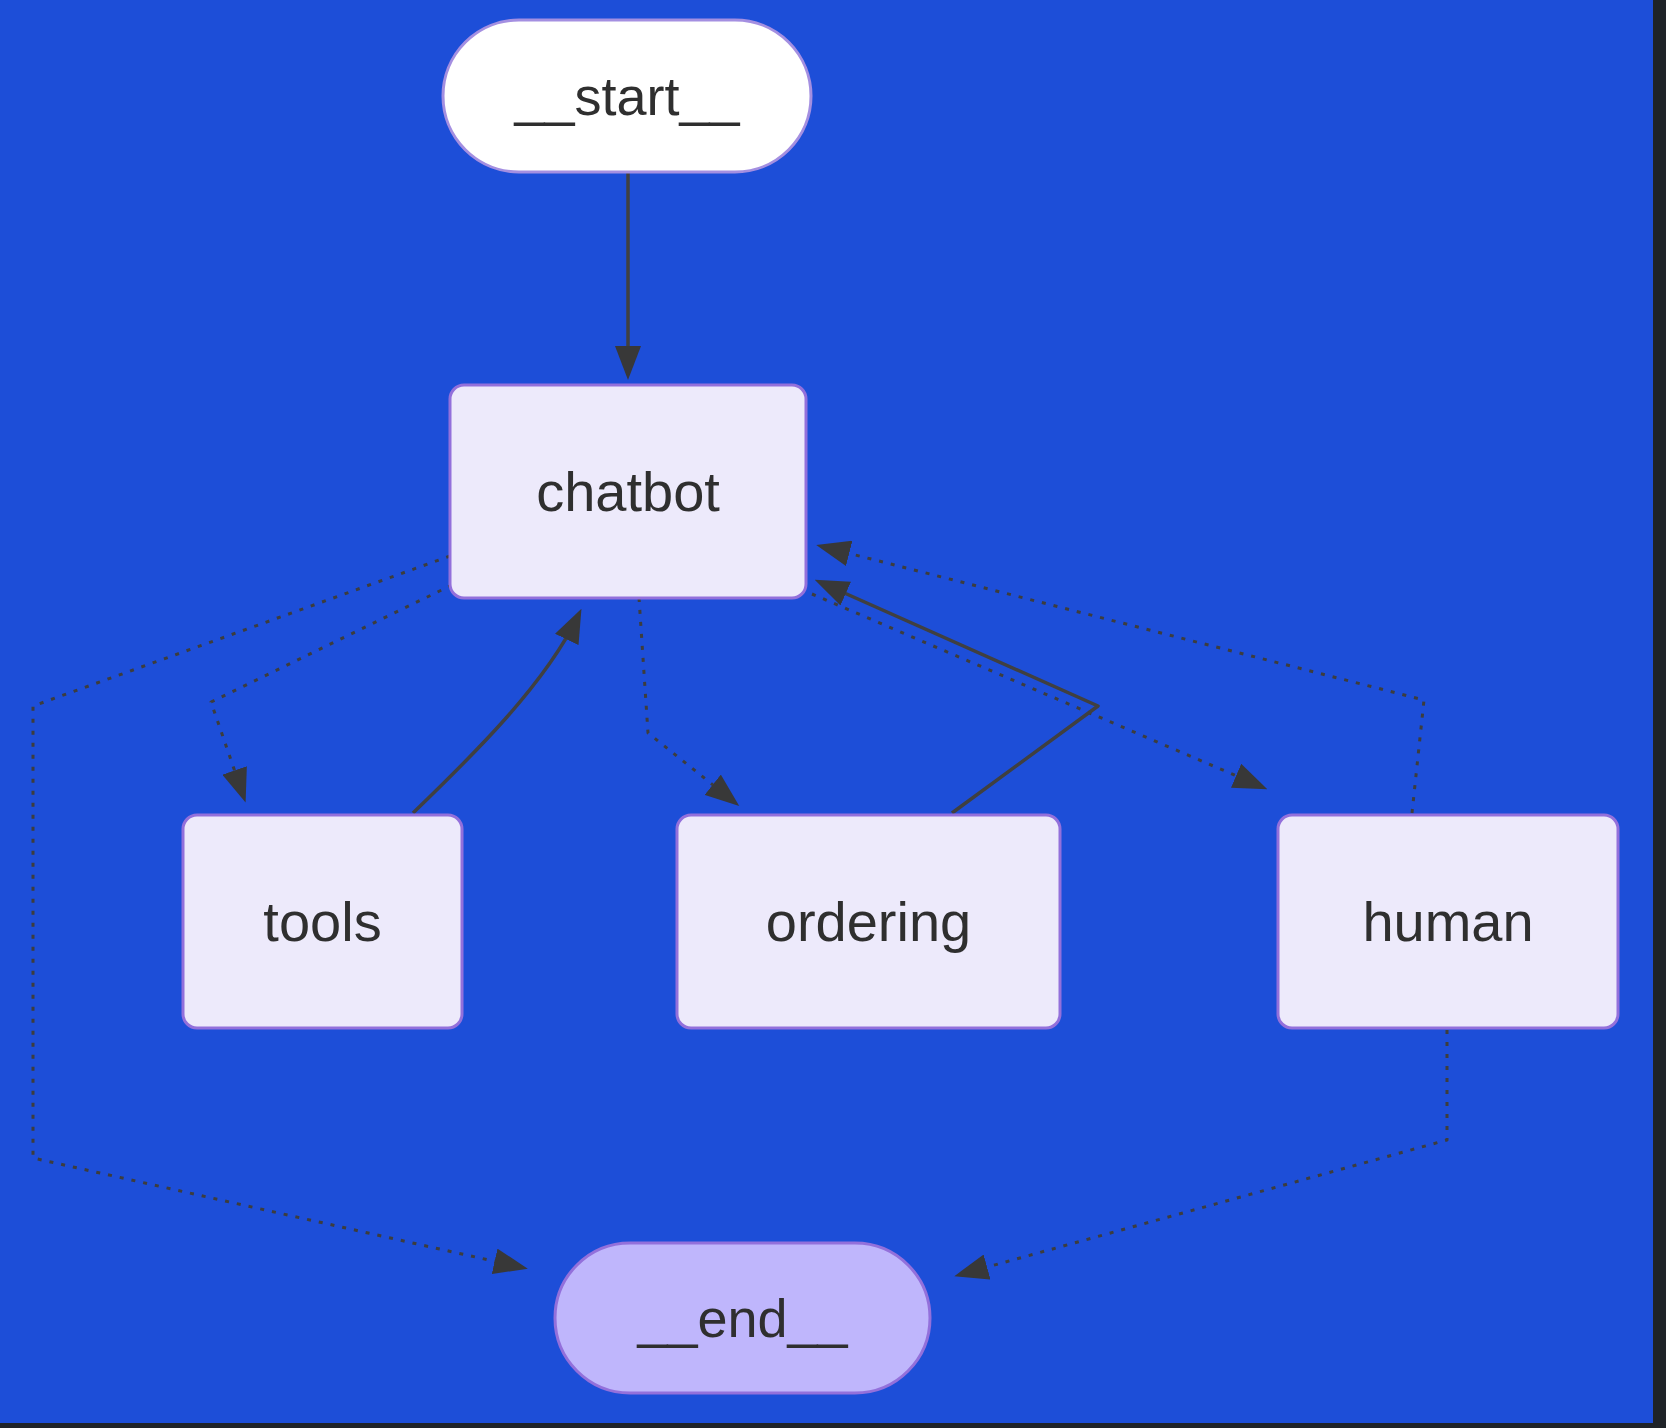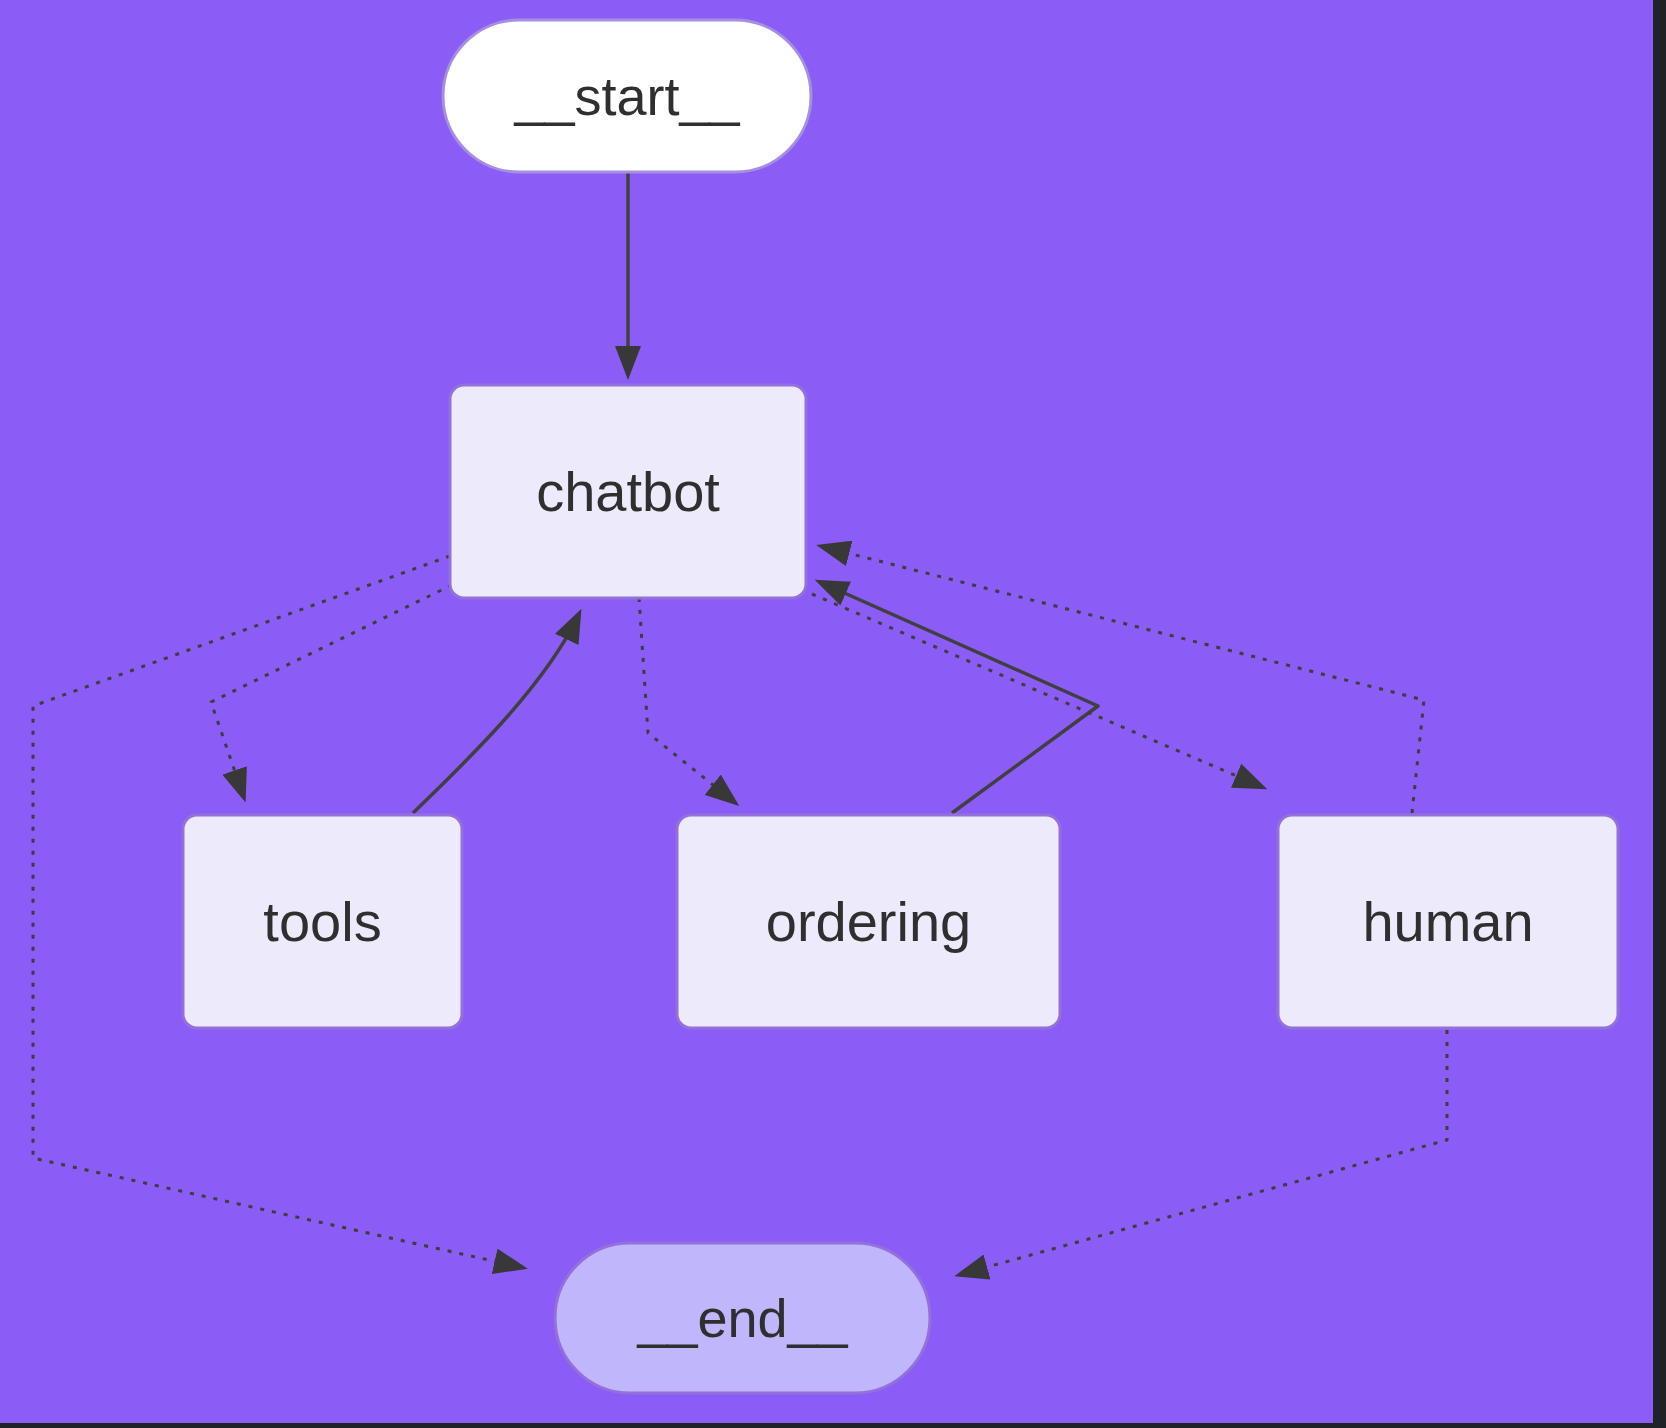--- a/index.html
+++ b/index.html
@@ -8,21 +8,21 @@
     background: #ffffff;
     width: 1666px;
     height: 1428px;
     overflow: hidden;
     font-family: "Liberation Sans", sans-serif;
   }
   .stage {
     position: relative;
     width: 1666px;
     height: 1428px;
-    background: #8b5cf6;
+    background: #1d4ed8;
   }
   svg { display: block; }
   .edge-solid {
     fill: none;
     stroke: #404040;
     stroke-width: 3.5;
     stroke-linejoin: round;
   }
   .edge-dashed {
     fill: none;

